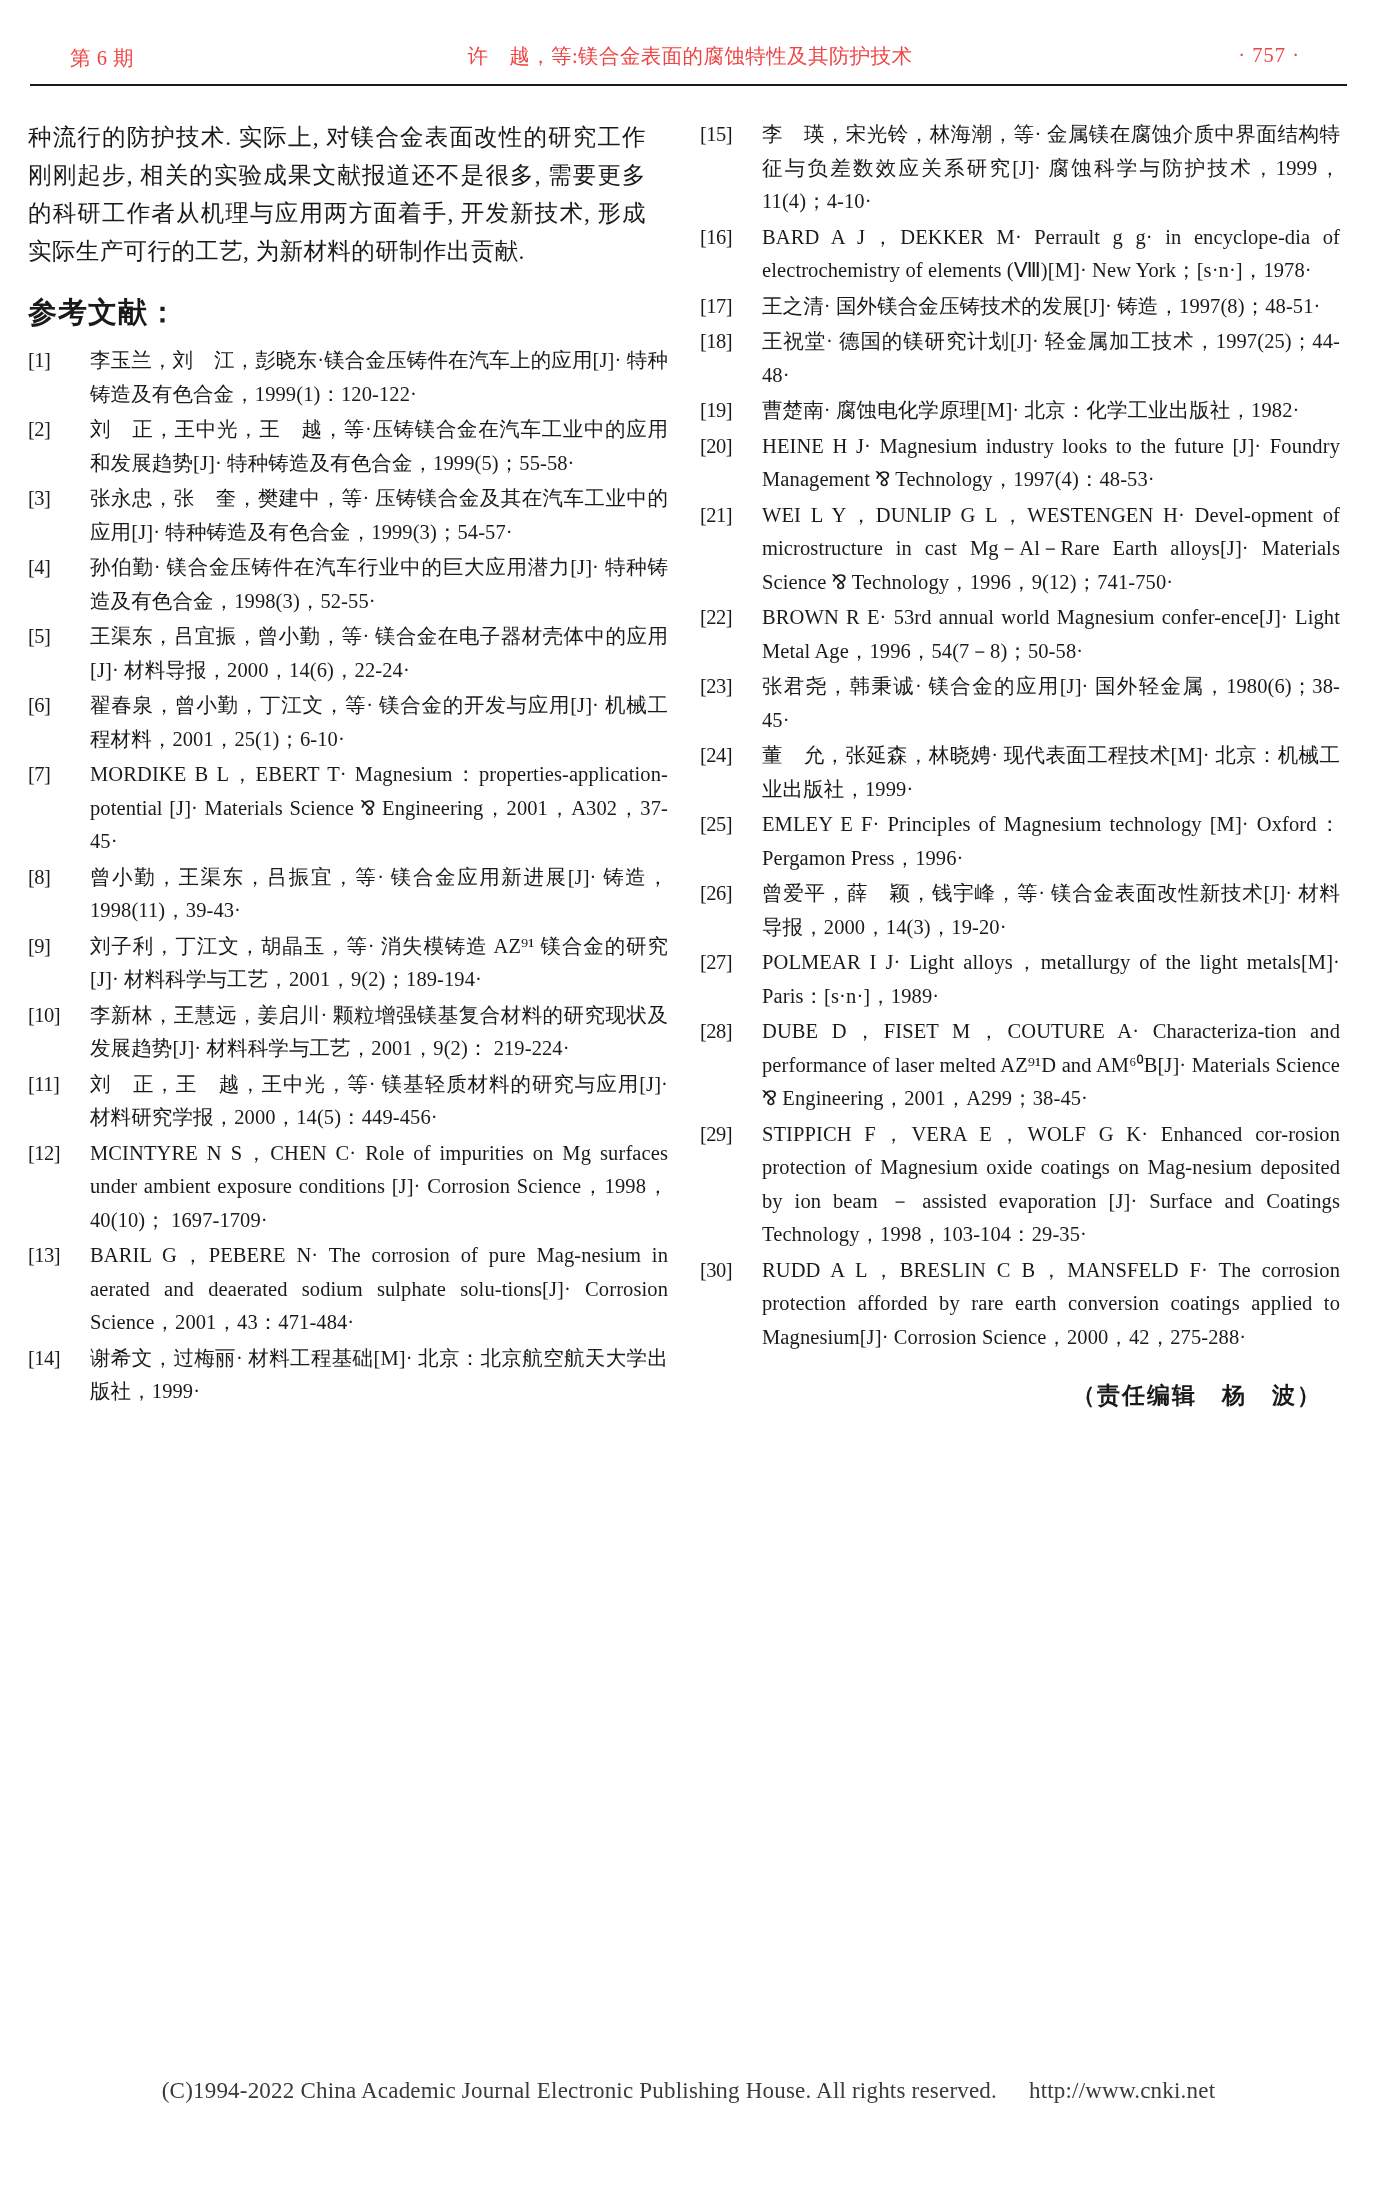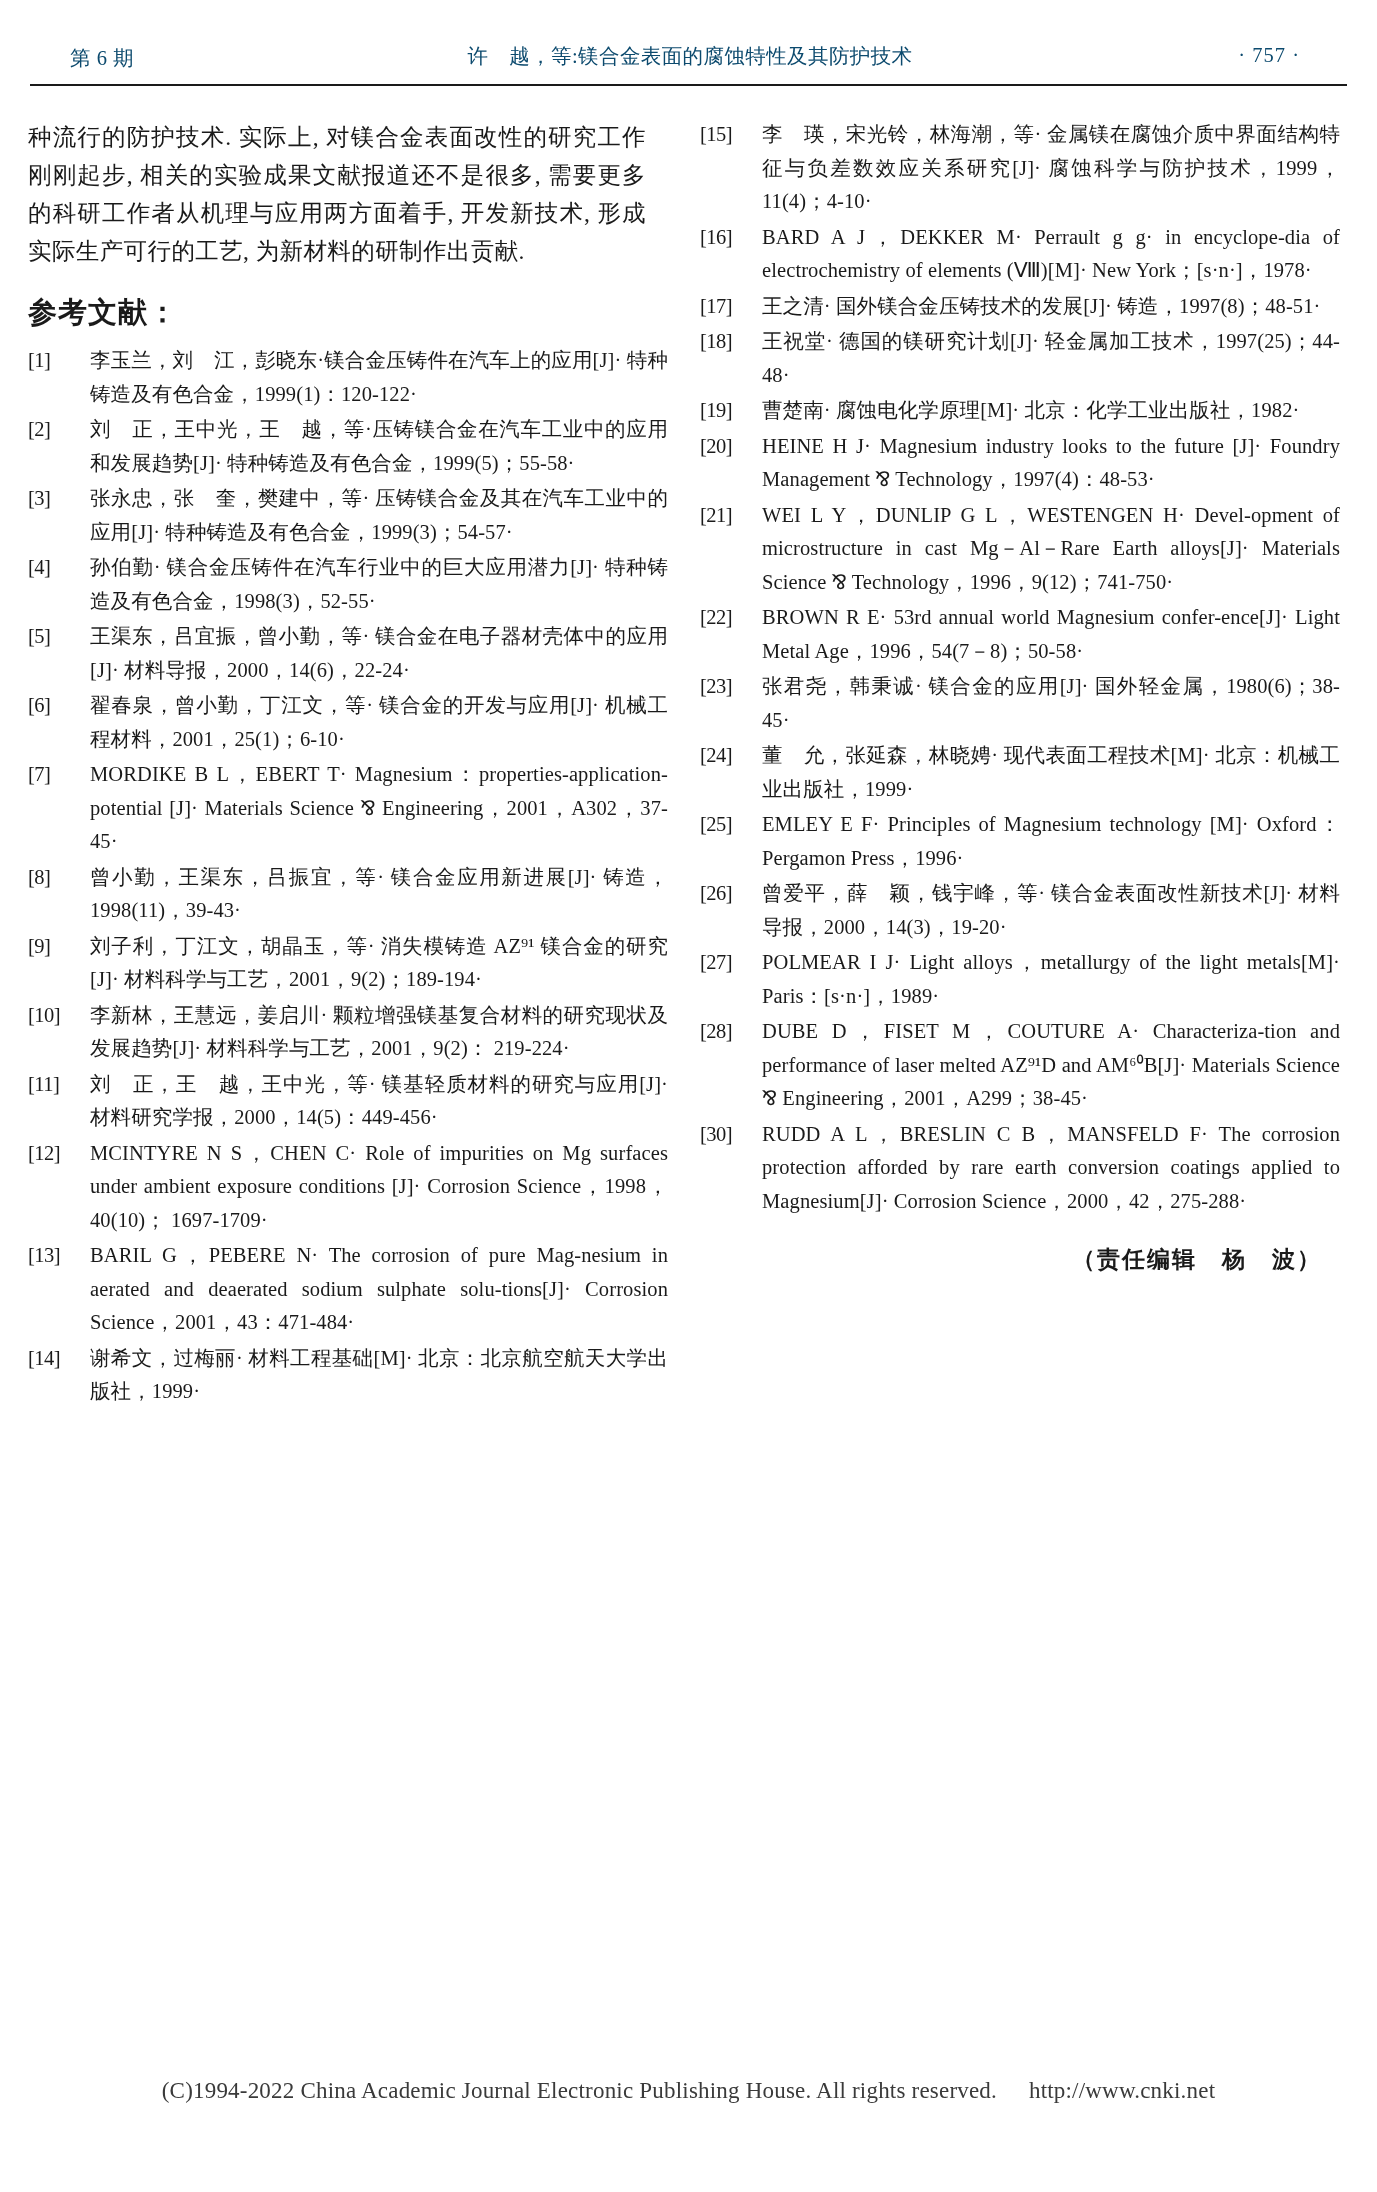--- a/index.html
+++ b/index.html
@@ -23,21 +23,21 @@
     background: #fff;
   }
   
   .header {
     position: absolute;
     left: 60px;
     top: 38px;
     width: 1260px;
     height: 40px;
     font-size: 20px;
-    color: #0c4a6e;
+    color: #ef4444;
   }
   .header .hd-left {
     position: absolute;
     left: 10px;
     top: 6px;
     font-family: "Liberation Serif", serif;
     font-size: 20.5px;
     letter-spacing: 0.5px;
   }
   .header .hd-center {
@@ -257,20 +257,24 @@
       </div>
     <div class="ref">
         <span class="num">[27]</span>
         <span class="txt">POLMEAR I J· Light alloys，metallurgy of the light metals[M]· Paris：[s·n·]，1989·</span>
       </div>
     <div class="ref">
         <span class="num">[28]</span>
         <span class="txt">DUBE D，FISET M，COUTURE A· Characteriza-tion and performance of laser melted AZ⁹¹D and AM⁶⁰B[J]· Materials Science ⅋ Engineering，2001，A299；38-45·</span>
       </div>
     <div class="ref">
+        <span class="num">[29]</span>
+        <span class="txt">STIPPICH F，VERA E，WOLF G K· Enhanced cor-rosion protection of Magnesium oxide coatings on Mag-nesium deposited by ion beam － assisted evaporation [J]· Surface and Coatings Technology，1998，103-104：29-35·</span>
+      </div>
+    <div class="ref">
         <span class="num">[30]</span>
         <span class="txt">RUDD A L，BRESLIN C B，MANSFELD F· The corrosion protection afforded by rare earth conversion coatings applied to Magnesium[J]· Corrosion Science，2000，42，275-288·</span>
       </div>
 
     <div class="editor-line">（责任编辑　杨　波）</div>
   </div>
 
   <div class="footer">
     <span>(C)1994-2022 China Academic Journal Electronic Publishing House. All rights reserved.</span>
     <span class="url">http://www.cnki.net</span>

